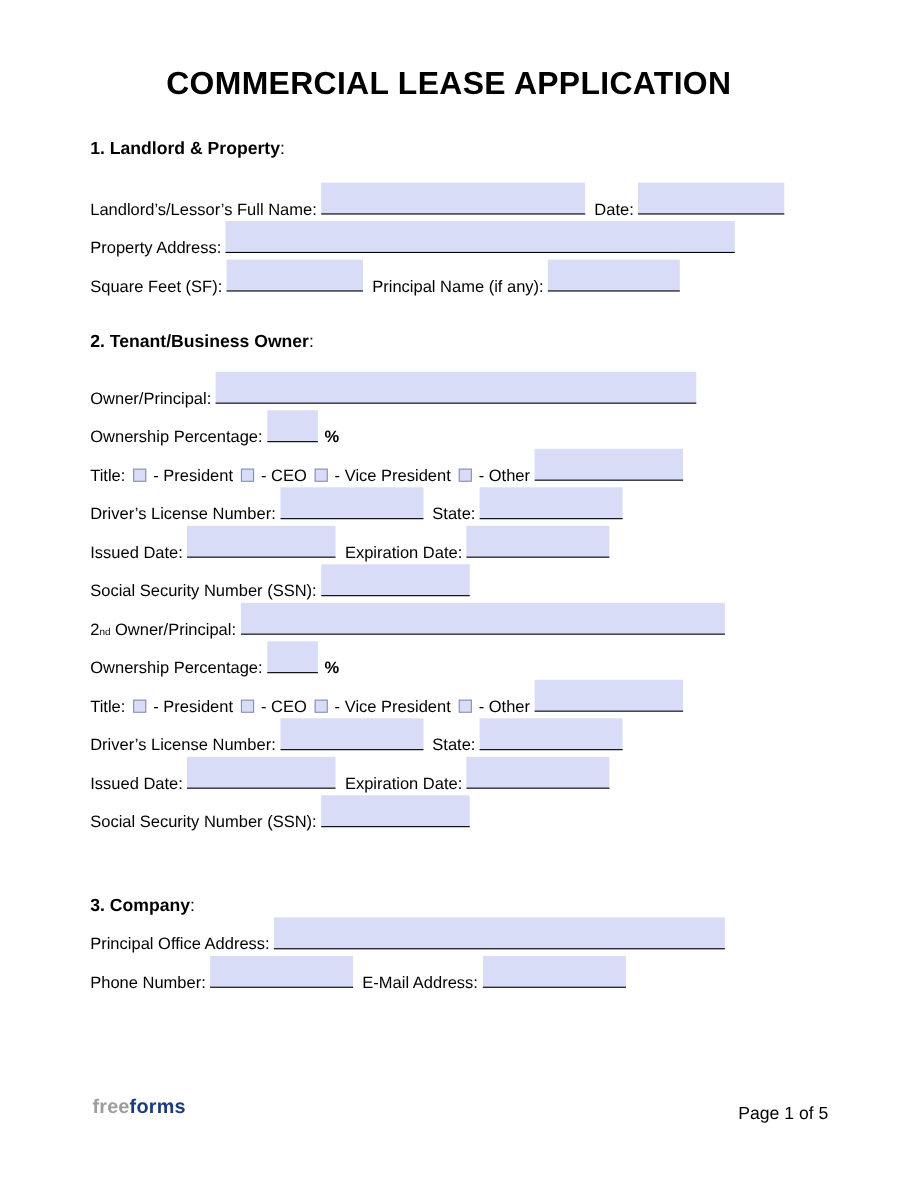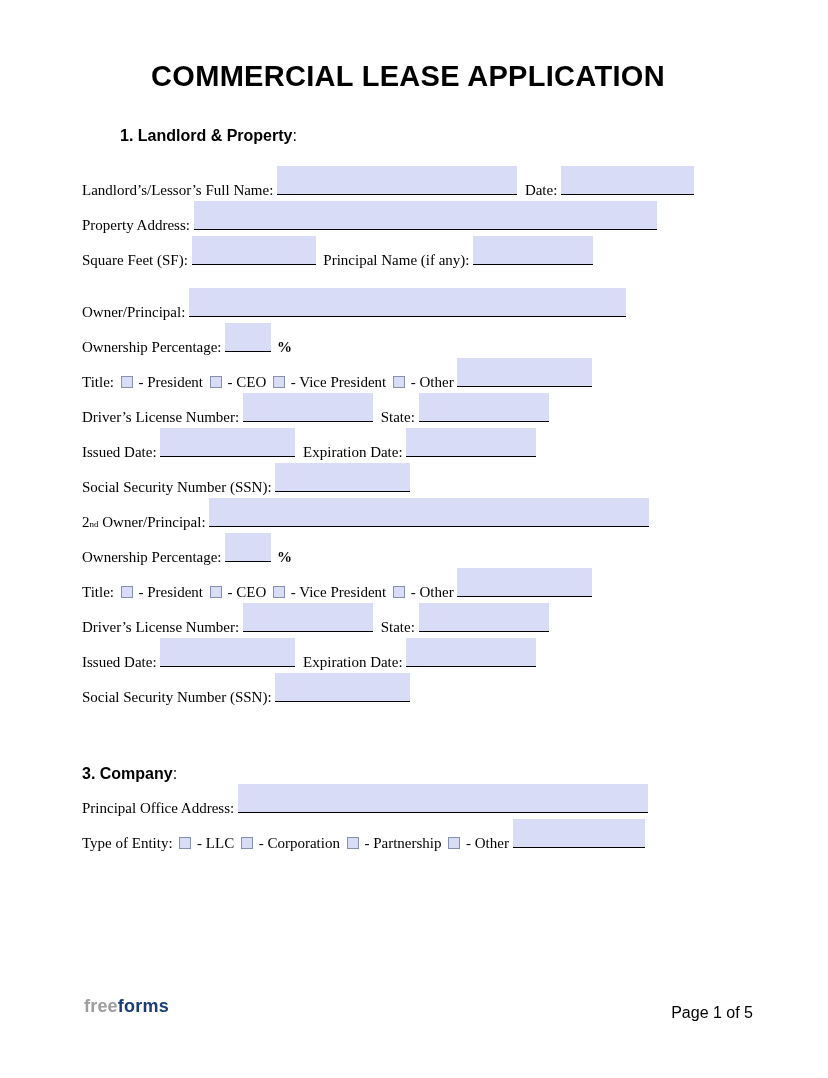--- a/index.html
+++ b/index.html
@@ -17,27 +17,27 @@
   .doc-title {
     padding-top: 60px;
     text-align: center;
     font-size: 29px;
     font-weight: bold;
     line-height: 32px;
     letter-spacing: 0.3px;
   }
   .heading { font-size: 16px; font-weight: bold; line-height: 20px; }
   .heading .colon { font-weight: normal; }
-  .h1 { margin-top: 34px; margin-left: 38px; }
+  .h1 { margin-top: 34px; }
   .h2 { margin-top: 30px; }
   .h3 { margin-top: 56px; }
   .first-row { margin-top: 20px; }
   .first-row-s2 { margin-top: 17px; }
   .first-row-s3 { margin-top: 18px; }
-  .row { height: 35px; white-space: nowrap; font-size: 15px; font-family: Liberation Serif, serif; }
+  .row { height: 35px; white-space: nowrap; font-size: 15px; }
   .field {
     display: inline-block;
     background: var(--field-fill, #d9dcf6);
     height: 29px;
     border-bottom: 1.5px solid #000;
   }
   .after { margin-left: 4px; }
   .checkbox {
     display: inline-block;
     width: 12px;
@@ -88,20 +88,21 @@
       <span class="field" style="width:463px"></span>
     </div>
 
     <div class="row">
       <span>Square Feet (SF):</span>
       <span class="field" style="width:124px"></span>
       <span class="after">Principal Name (if any):</span>
       <span class="field" style="width:120px"></span>
     </div>
 
+    <div class="heading h2"><span>2. Tenant/Business Owner</span><span class="colon">:</span></div>
 
     <div class="row first-row-s2">
       <span>Owner/Principal:</span>
       <span class="field" style="width:437px"></span>
     </div>
 
     <div class="row">
       <span>Ownership Percentage:</span>
       <span class="field" style="width:46px"></span>
       <span class="pct">%</span>
@@ -183,32 +184,26 @@
     </div>
 
     <div class="heading h3"><span>3. Company</span><span class="colon">:</span></div>
 
 
     <div class="row">
       <span>Principal Office Address:</span>
       <span class="field" style="width:410px"></span>
     </div>
 
-
-    <div class="row">
-      <span>Type of Entity:</span>
-      <span class="checkbox"></span>
-      <span>- LLC</span>
-      <span class="checkbox"></span>
-      <span>- Corporation</span>
-      <span class="checkbox"></span>
-      <span>- Partnership</span>
-      <span class="checkbox"></span>
-      <span>- Other</span>
-      <span class="field" style="width:132px"></span>
-    </div>
+    <div class="row">
+      <span>Phone Number:</span>
+      <span class="field" style="width:130px"></span>
+      <span class="after">E-Mail Address:</span>
+      <span class="field" style="width:130px"></span>
+    </div>
+
 
   </div>
 
   <div class="footer-logo"><span class="logo-free">free</span><span class="logo-forms">forms</span></div>
 
   <div class="page-indicator">Page 1 of 5</div>
 </div>
 
 </body></html>

